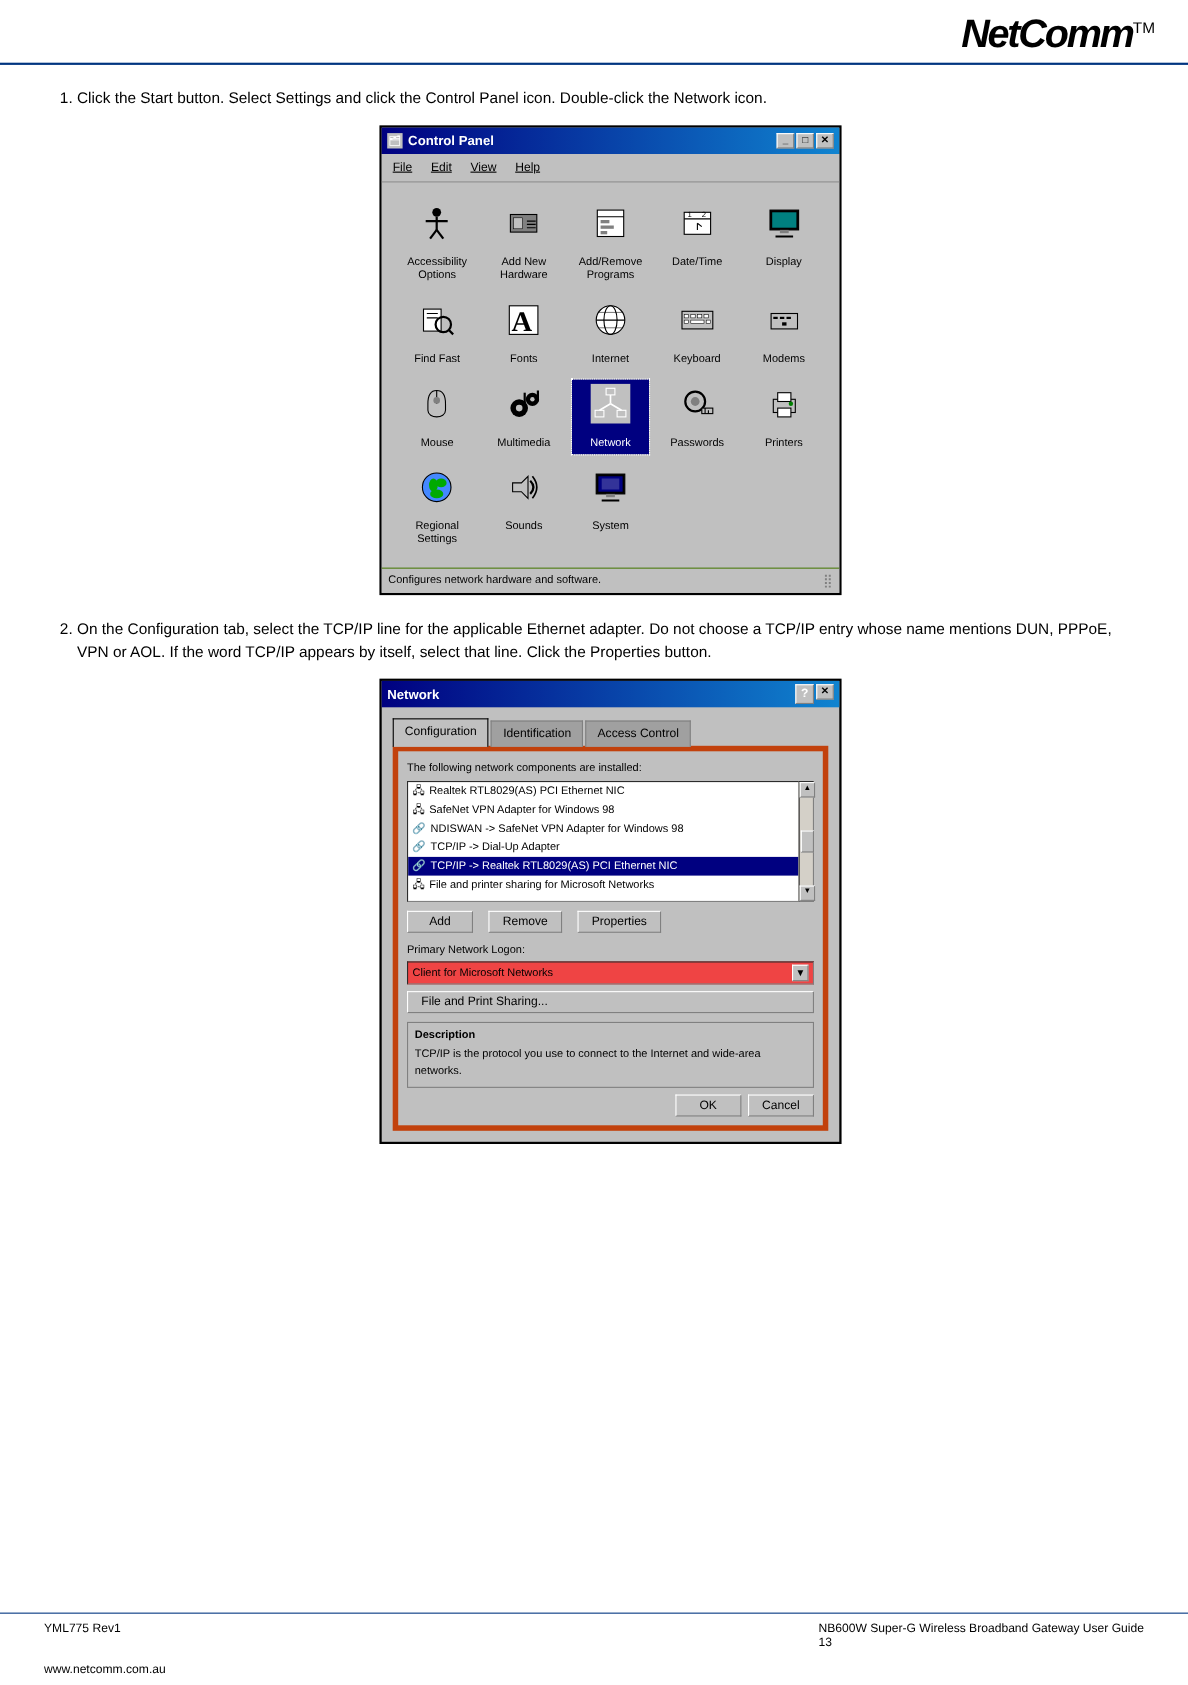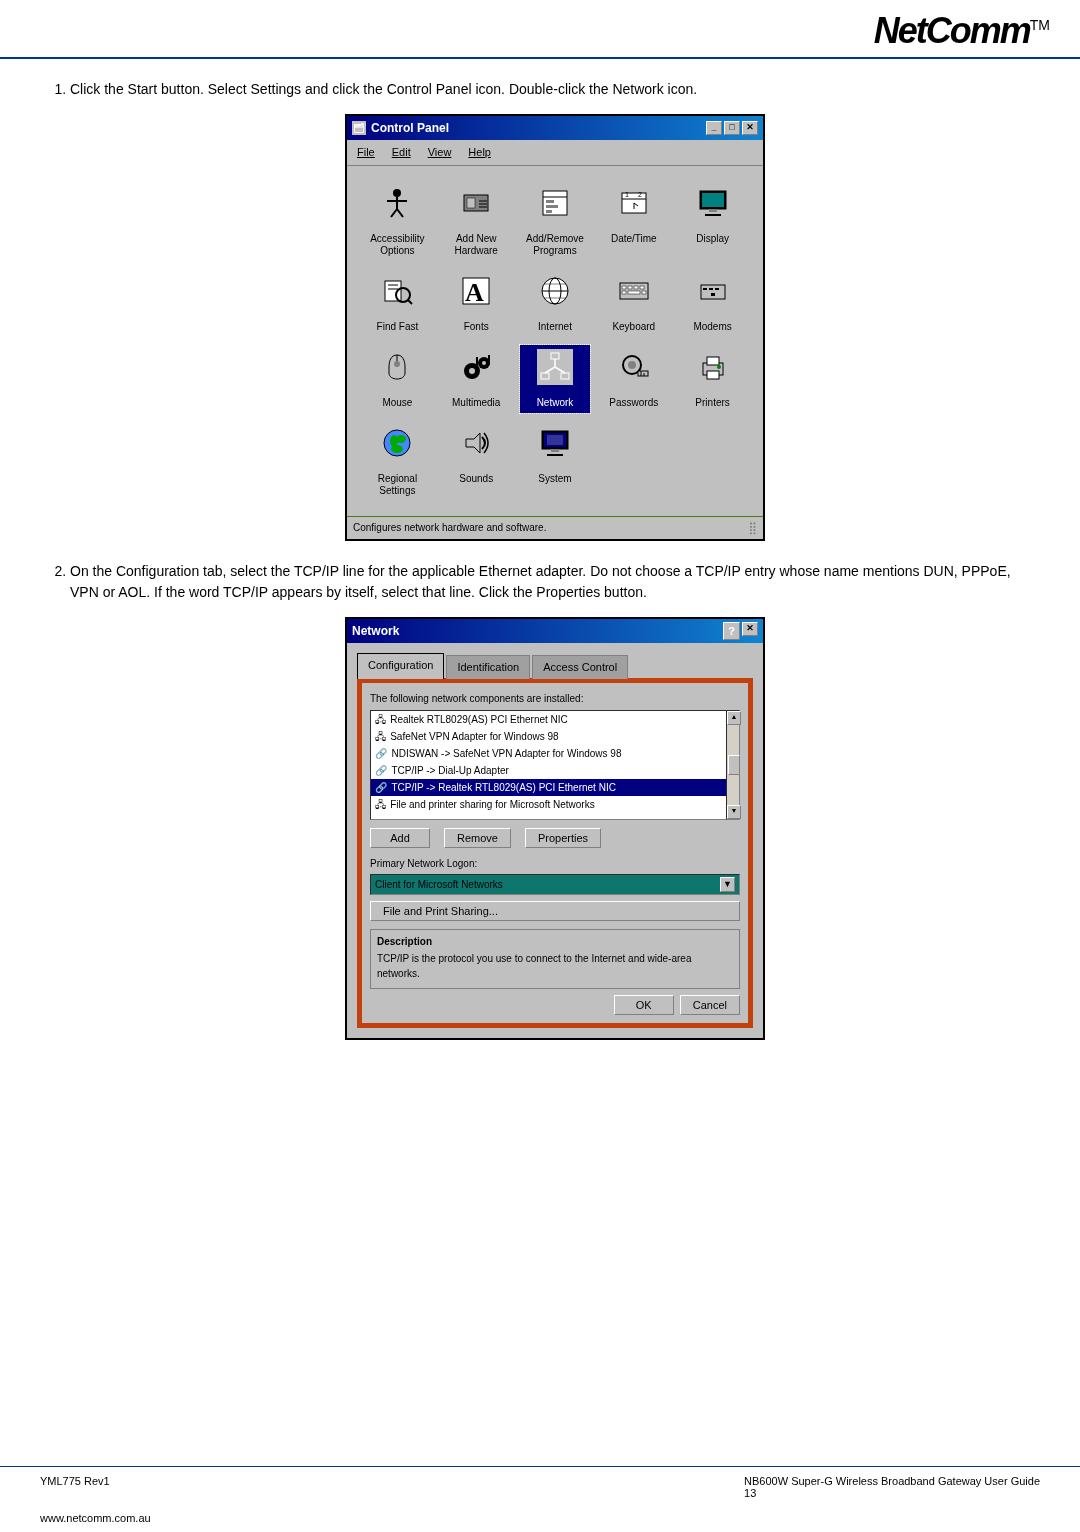--- a/index.html
+++ b/index.html
@@ -282,21 +282,21 @@
       cursor: pointer;
       min-width: 60px;
       text-align: center;
     }
 
     .primary-logon-label {
       font-size: 10px;
       margin-bottom: 3px;
     }
     .dropdown-field {
-      background: #0f766e;
+      background: #ef4444;
       border: 1px inset #808080;
       display: flex;
       align-items: center;
       justify-content: space-between;
       padding: 2px 4px;
       font-size: 10px;
       margin-bottom: 6px;
       width: 100%;
     }
     .dropdown-arrow {

